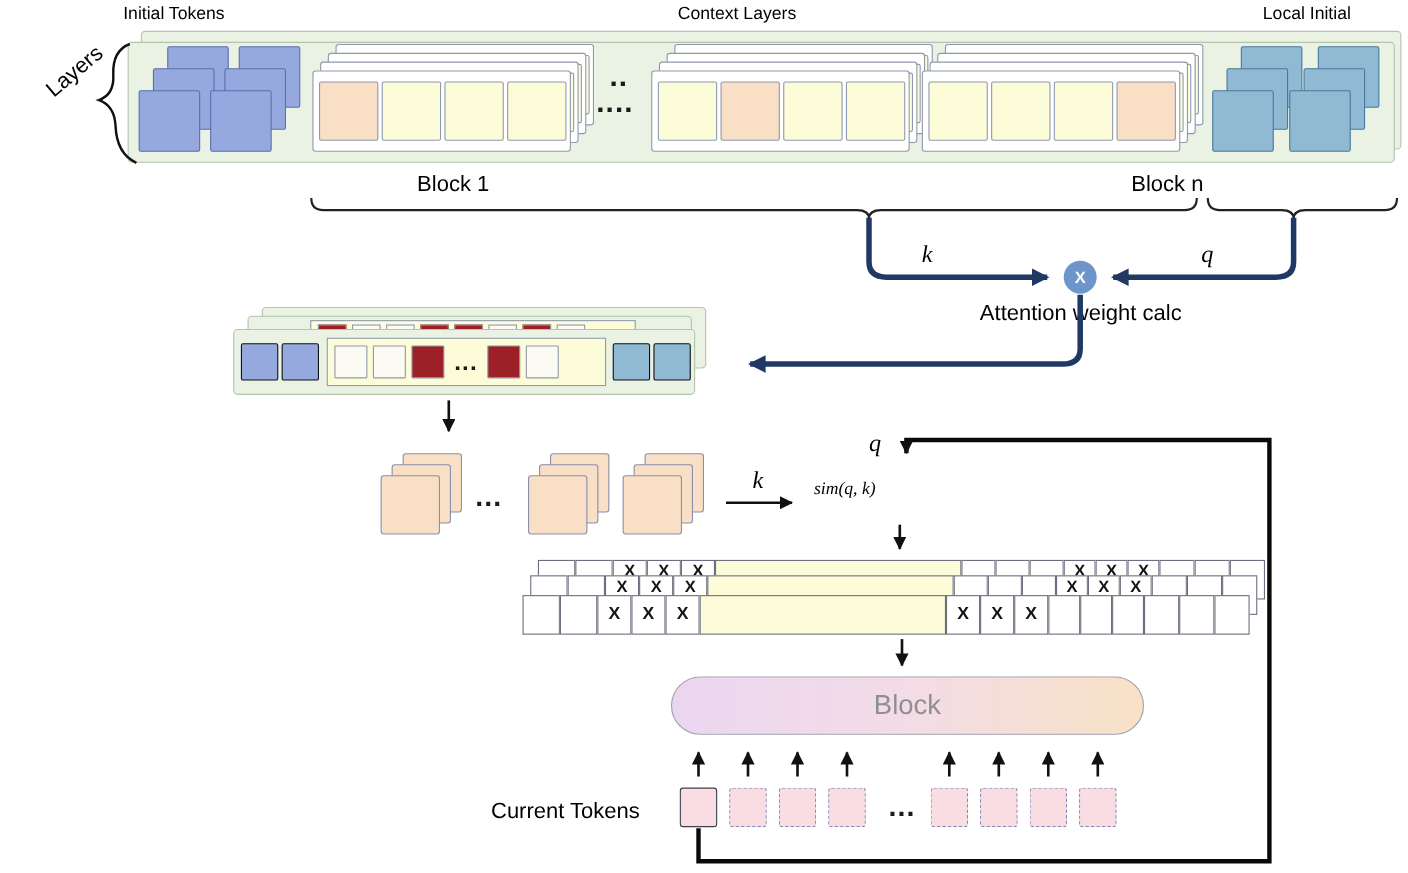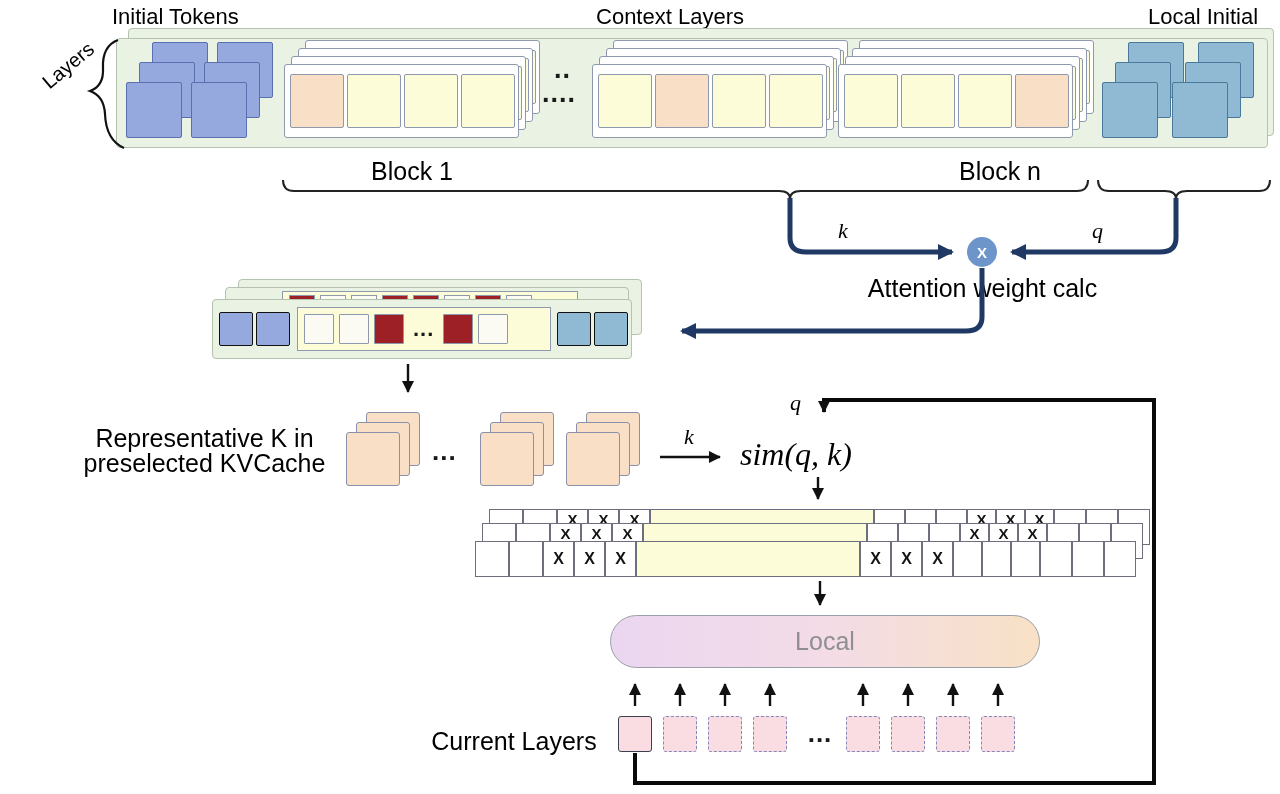--- a/index.html
+++ b/index.html
@@ -2,22 +2,22 @@
 <html style="--green: #eaf2e4; --green-border: #b3c3ad; --panel-border: #8e99ad; --blue: #96a9de; --blue-border: #5a6fae; --steel: #90b9d3; --steel-border: #49789a; --yellow: #fdfcd8; --peach: #f8dfc5; --red: #9e2027; --red-border: #6f1417; --brick: #b5564d; --salmon: #ca7c6d; --whitesq: #fbfaf3; --pink: #f9dde3; --pink-border: #8289ba; --navy: #1f3864; --xcircle: #6d95c9; --llm-from: #ebd6f1; --llm-mid: #f3dce6; --llm-to: #f8e1c5; --llm-text: #8f8f93;"><head>
 <meta charset="utf-8">
 <style>
   * { margin:0; padding:0; box-sizing:border-box; }
   html,body { background:#fff; }
   body { font-family:"Liberation Sans", sans-serif; color:#111; }
   #canvas { position:relative; width:1280px; height:794px; background:#ffffff; overflow:hidden; }
   .abs { position:absolute; }
 
   
-  .lbl-top { font-size:22px; font-weight:500; color:#000; white-space:nowrap; }
-  .lbl { font-size:25px; color:#000; white-space:nowrap; }
+  .lbl-top { font-size:16px; font-weight:500; color:#000; white-space:nowrap; }
+  .lbl { font-size:20px; color:#000; white-space:nowrap; }
   .lbl-c { text-align:center; }
   .two-line { white-space:normal; line-height:25px; text-align:center; }
   .math { font-family:"Liberation Serif", serif; font-style:italic; font-size:22px; color:#000; }
   .dots { font-weight:700; color:#1a1a1a; letter-spacing:1px; }
 
   
   .pg { position:absolute; background:var(--green); border:1.4px solid var(--green-border); border-radius:4px; }
 
   
   .sq-big { position:absolute; width:56px; height:56px; border:1.8px solid; border-radius:2px; }
@@ -208,21 +208,21 @@
         <div class="sqrow">
           <span class="sq c-yellow"></span>
           <span class="sq c-yellow"></span>
           <span class="sq c-yellow"></span>
           <span class="sq c-peach"></span>
         </div>
       </div>
   </div>
 
   <div class="abs lbl lbl-c" style="left:284px; top:157px; width:256px;">Block 1</div>
-  <div class="abs lbl lbl-c" style="left:872px; top:157px; width:256px;">Block n</div>
+  <div class="abs lbl lbl-c" style="left:838px; top:157px; width:256px;text-align:right;">Block n</div>
 
   <div class="abs math" style="left:838px; top:218px;">k</div>
   <div class="abs math" style="left:1092px; top:218px;">q</div>
 
   <div class="xnode">X</div>
   <div class="abs lbl lbl-c" style="left:860px; top:274px; width:245px;">Attention weight calc</div>
 
   <div class="abs two-line lbl" style="left:8px; top:298px; width:205px;">
   </div>
 
@@ -257,41 +257,37 @@
             <span class="msq c-white"></span>
           </span>
       </div>
       <div class="hrow" style="left:344px; top:12px;">
           <span class="psq c-steel"></span>
           <span class="psq c-steel"></span>
         </div>
     </div>
   </div>
 
-  <div class="abs two-line lbl" style="left:72px; top:426px; width:265px;">
-    <div>Representative K in</div>
-    <div>preselected KVCache</div>
-  </div>
 
   <span class="sq-rep" style="left:366px; top:412px;"></span>
   <span class="sq-rep" style="left:356px; top:422px;"></span>
   <span class="sq-rep" style="left:346px; top:432px;"></span>
   <div class="abs dots" style="left:432px; top:436px; font-size:26px;">...</div>
 
   <span class="sq-rep" style="left:500px; top:412px;"></span>
   <span class="sq-rep" style="left:490px; top:422px;"></span>
   <span class="sq-rep" style="left:480px; top:432px;"></span>
 
   <span class="sq-rep" style="left:586px; top:412px;"></span>
   <span class="sq-rep" style="left:576px; top:422px;"></span>
   <span class="sq-rep" style="left:566px; top:432px;"></span>
 
   <div class="abs math" style="left:684px; top:424px;">k</div>
   <div class="abs math" style="left:790px; top:390px;">q</div>
-  <div class="abs math" style="left:740px; top:436px; font-size:32px;">sim(q, k)</div>
+  <div class="abs math" style="left:740px; top:436px; font-size:16px;">sim(q, k)</div>
 
   <div class="trow band" style="left:489px; top:509px; z-index:10;">
       <span class="cell c-blue"></span>
       <span class="cell c-blue"></span>
       <span class="cell c-brick">X</span>
       <span class="cell c-brick">X</span>
       <span class="cell c-brick">X</span>
       <span class="cell c-ystrip"></span>
       <span class="cell c-brick"></span>
       <span class="cell c-brick"></span>
@@ -331,23 +327,23 @@
       <span class="cell c-brick">X</span>
       <span class="cell c-brick">X</span>
       <span class="cell c-salmon"></span>
       <span class="cell c-salmon"></span>
       <span class="cell c-salmon"></span>
       <span class="cell c-steel"></span>
       <span class="cell c-steel"></span>
       <span class="cell c-steel"></span>
     </div>
 
-  <div class="llm-pill">Local</div>
-
-  <div class="abs lbl lbl-c" style="left:428px; top:727px; width:172px;">Current Layers</div>
+  <div class="llm-pill">Block</div>
+
+  <div class="abs lbl lbl-c" style="left:428px; top:727px; width:172px;">Current Tokens</div>
   <div class="ctoks">
     <span class="ctok solid"></span>
     <span style="display:flex;">
         <span class="ctok"></span>
         <span class="ctok"></span>
         <span class="ctok"></span>
       </span>
     <span class="ctok-dots dots">...</span>
     <span style="display:flex;">
         <span class="ctok"></span>

